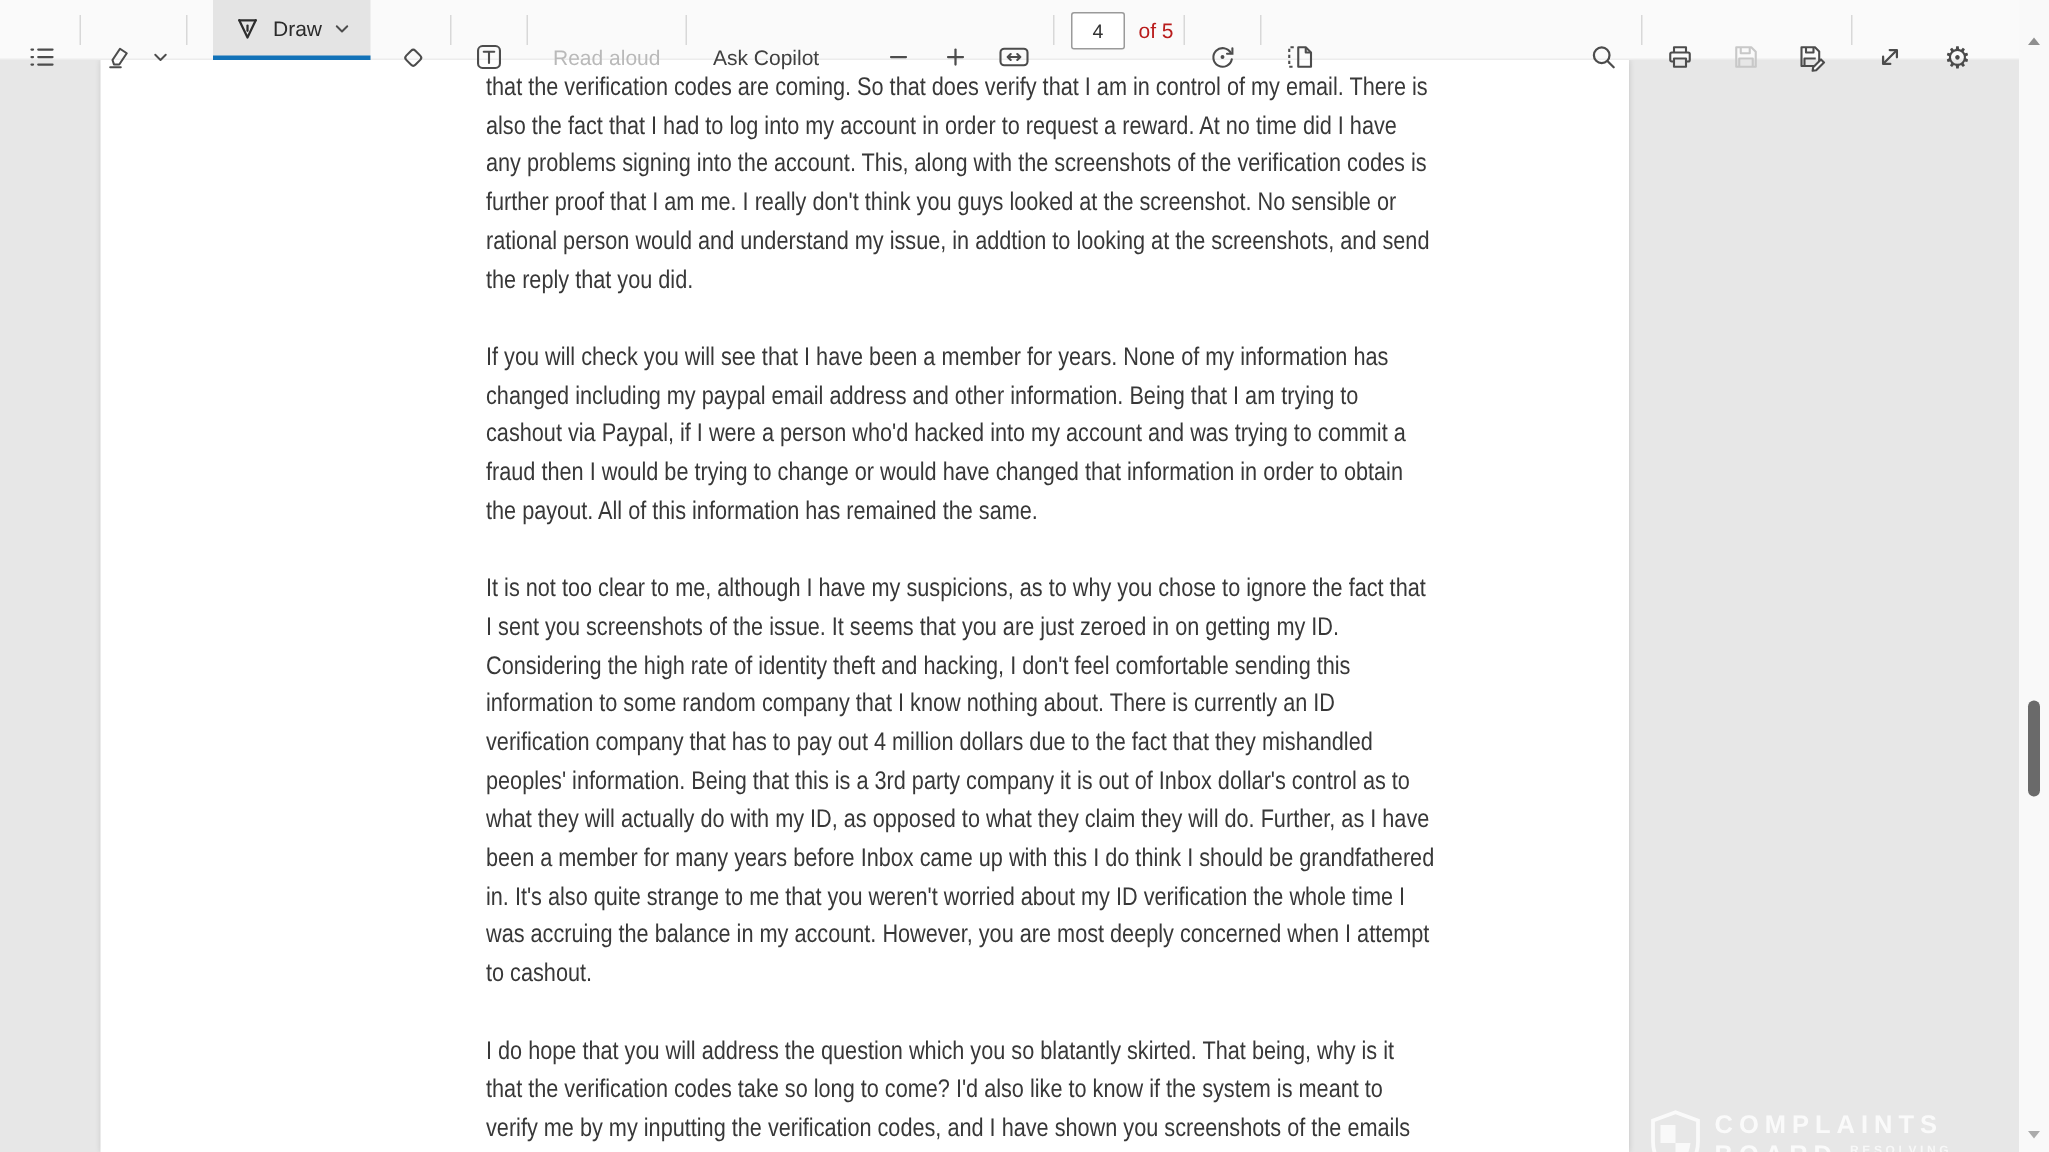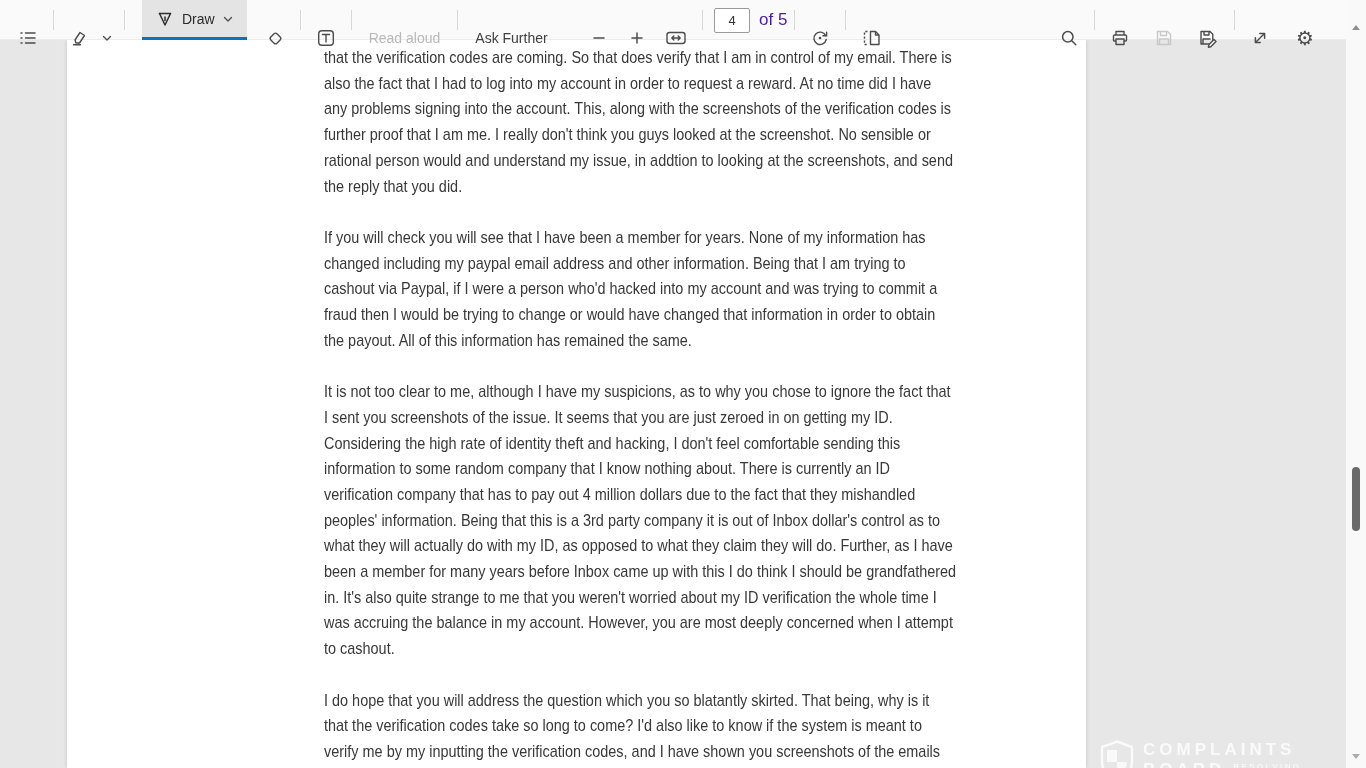--- a/index.html
+++ b/index.html
@@ -28,21 +28,21 @@
     display:flex; align-items:center; gap:7px; height:40px; padding:0 13px;
     margin:0 10px; background:#e4e4e4; border:none;
     border-bottom:3px solid #1272b8;
     font-size:14px; color:#2b2b2b; cursor:default;
   }
   .page-input {
     width:36px; height:25px; border:1px solid #9a9a9a; border-radius:2px;
     background:#fff; text-align:center; font-size:13px; color:#333;
     margin:0 9px 0 4px; font-family:"Liberation Sans",sans-serif;
   }
-  .of-label { font-size:17px; color:#4c1d95; white-space:nowrap; }
+  .of-label { font-size:14px; color:#b91c1c; white-space:nowrap; }
   .gear-glyph { font-size:20px; color:#4a4a4a; font-family:"DejaVu Sans",sans-serif; line-height:1; }
 
   
   .content { position:absolute; top:40px; left:0; width:1264px; height:728px; background:#e7e7e7; }
   .pdf-page {
     position:absolute; left:67px; top:0; width:1019px; height:728px;
     background:#ffffff; box-shadow:0 0 4px rgba(0,0,0,0.16);
   }
   .textblock {
     position:absolute; left:257px; top:5px; width:840px;
@@ -172,21 +172,21 @@
 
     <div class="tb-divider"></div>
 
     <button class="tbtn" style="padding:0;">
       <span class="tb-label disabled">Read aloud</span>
     </button>
 
     <div class="tb-divider"></div>
 
     <button class="tbtn" style="padding:0;">
-      <span class="tb-label">Ask Further</span>
+      <span class="tb-label">Ask Copilot</span>
     </button>
   </div>
 
   <div class="tb-center">
     <button class="tbtn">
       <span>
         <svg class="icon" width="16" height="16" viewBox="0 0 16 16" stroke="#4c4c4c" stroke-width="1.5" stroke-linecap="round">
           <line x1="3" y1="8" x2="13" y2="8"></line>
         </svg>
       </span>

